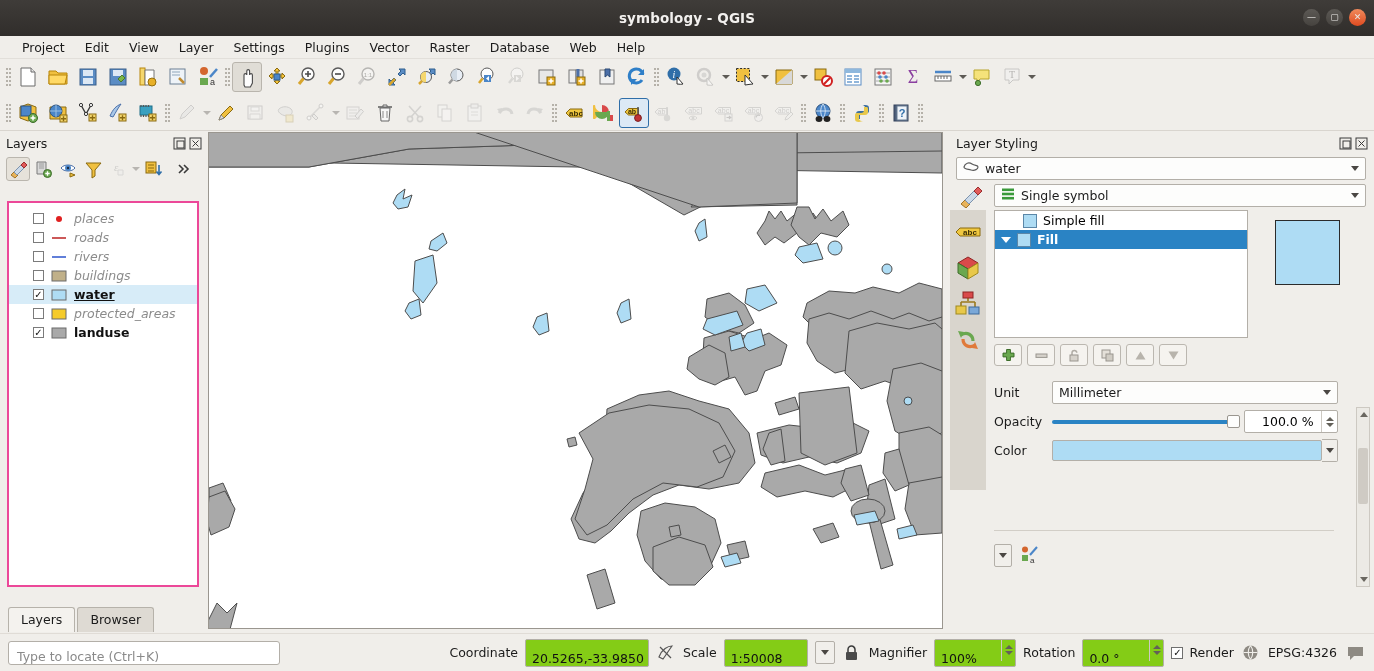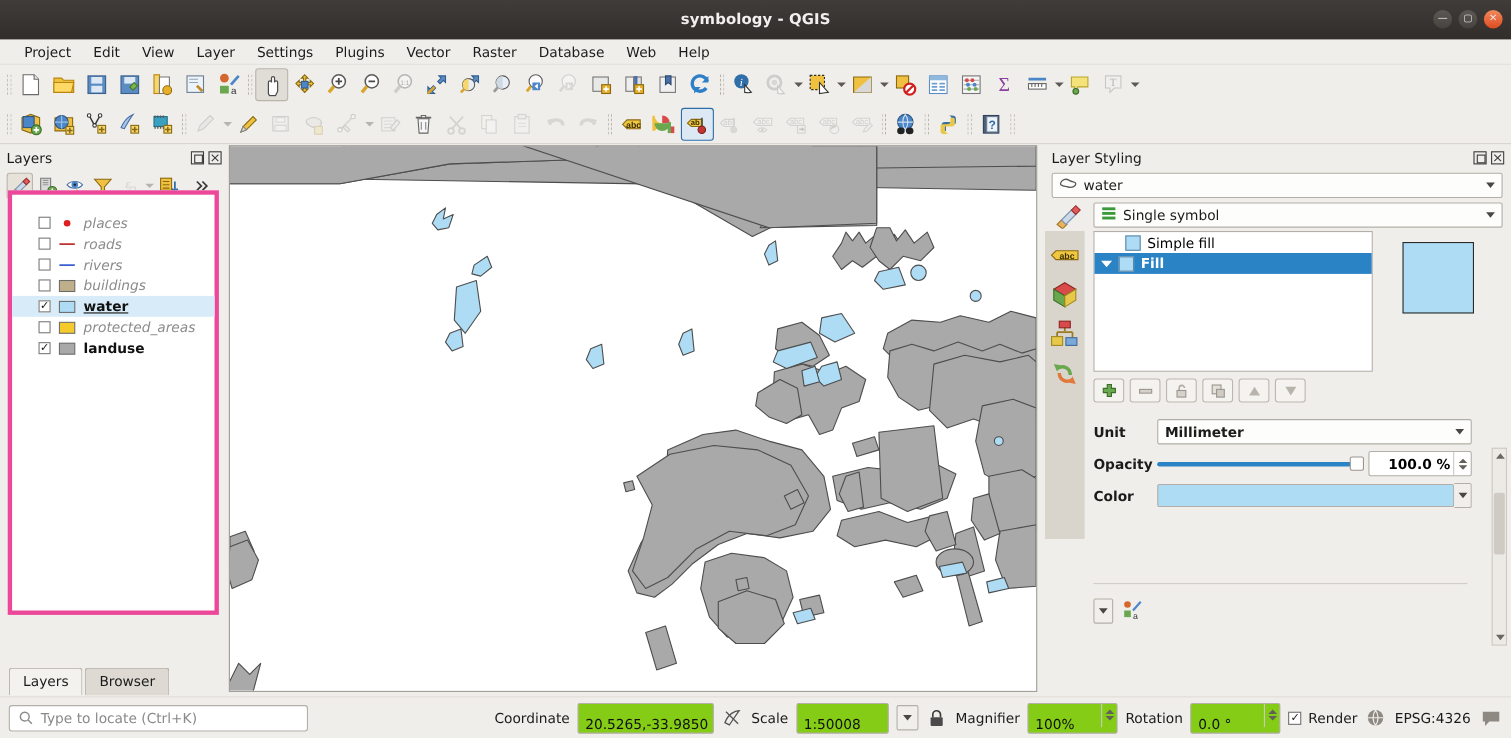--- a/index.html
+++ b/index.html
@@ -81,23 +81,23 @@
   .panel-title{ font-size:12.5px; color:#1b1b1b; flex:1; }
   .panel-btns{ display:flex; gap:3px; align-items:center; }
   .pb{ width:13px;height:13px; display:flex;align-items:center;justify-content:center;
        color:#3a3a3a; }
   .layers-toolbar{
     height:30px; display:flex; align-items:center; gap:1px; padding-left:6px;
   }
   .ltb{ width:24px;height:24px;display:flex;align-items:center;justify-content:center;border-radius:3px;position:relative;}
   .ltb.active{ background:#e6e2da; border:1px solid #bab6ae; }
   .layers-list{
-    position:absolute; left:7px; top:41px; width:192px; height:386px;
-    background:#fff; border:4px solid #ec4899;
-    padding-top:16px;
+    position:absolute; left:7px; top:69px; width:192px; height:386px;
+    background:#fff; border:2px solid #ec4899;
+    padding-top:6px;
   }
   .layer-row{
     height:19px; display:flex; align-items:center; padding-left:24px; gap:7px;
     font-size:12.5px;
   }
   .layer-row.selected{ background:#d7ecf8; }
   .lchk{
     width:11px;height:11px;border:1px solid #7b7b7b;background:#fff;
     display:flex;align-items:center;justify-content:center;
     font-size:10px;line-height:1;color:#111; flex:0 0 auto;
@@ -162,21 +162,21 @@
     background:#aedcf4; border:1px solid #2b2b2b;
   }
   .sym-btns{
     position:absolute; left:44px; top:212px; display:flex; gap:5px;
   }
   .sbtn{
     width:28px;height:22px;border:1px solid #bbb7b0;background:#f5f3ef;border-radius:3px;
     display:flex;align-items:center;justify-content:center;
   }
   .props{
-    position:absolute; left:44px; top:248px; width:344px;font-weight:bold;
+    position:absolute; left:44px; top:248px; width:344px;
   }
   .prow{ display:flex; align-items:center; height:25px; margin-bottom:4px;}
   .plabel{ width:58px; font-size:12.5px; color:#1b1b1b; }
   .spin{
     width:94px;height:23px;border:1px solid #b3afa8;background:#fff;border-radius:2px;
     display:flex;align-items:center; padding-left:17px; font-size:12.5px; position:relative;
   }
   .spin .sarrows{ position:absolute; right:0; top:0; width:16px;height:21px;
     display:flex;flex-direction:column;align-items:center;justify-content:center;gap:2px;
     border-left:1px solid #cdc9c2;}
@@ -232,21 +232,21 @@
   }
 
   
   .statusbar{
     position:absolute; left:0; top:597px; width:1374px; height:38px;
     background:#f0eeea; display:flex; align-items:center; padding:0 8px; gap:7px;
     border-top:1px solid #e0dcd6;
   }
   .locate{
     width:272px;height:24px;border:1px solid #b3afa8;background:#fff;border-radius:3px;
-    display:flex;align-items:center;gap:7px;padding-left:8px;font-size:12.5px;color:#8a8a8a;
+    display:flex;gap:7px;padding-left:8px;font-size:12.5px;color:#8a8a8a;flex-direction:column;
   }
   .sb-label{ font-size:12.5px;color:#1b1b1b; white-space:nowrap;}
   .sb-field{
     height:28px;border:1px solid #b3afa8;background:#84cc16;border-radius:2px;
     display:flex;align-items:flex-end;padding:0 6px;font-size:12.5px;color:#111;
   }
   .sb-combo-caret{ width:20px;height:23px;border:1px solid #b3afa8;background:#f1efeb;border-radius:2px;
     display:flex;align-items:center;justify-content:center;}
   .sb-combo-caret i{ width:0;height:0;border-left:4px solid transparent;border-right:4px solid transparent;border-top:5px solid #4a4743;}
   .sb-spin{ position:relative; }

